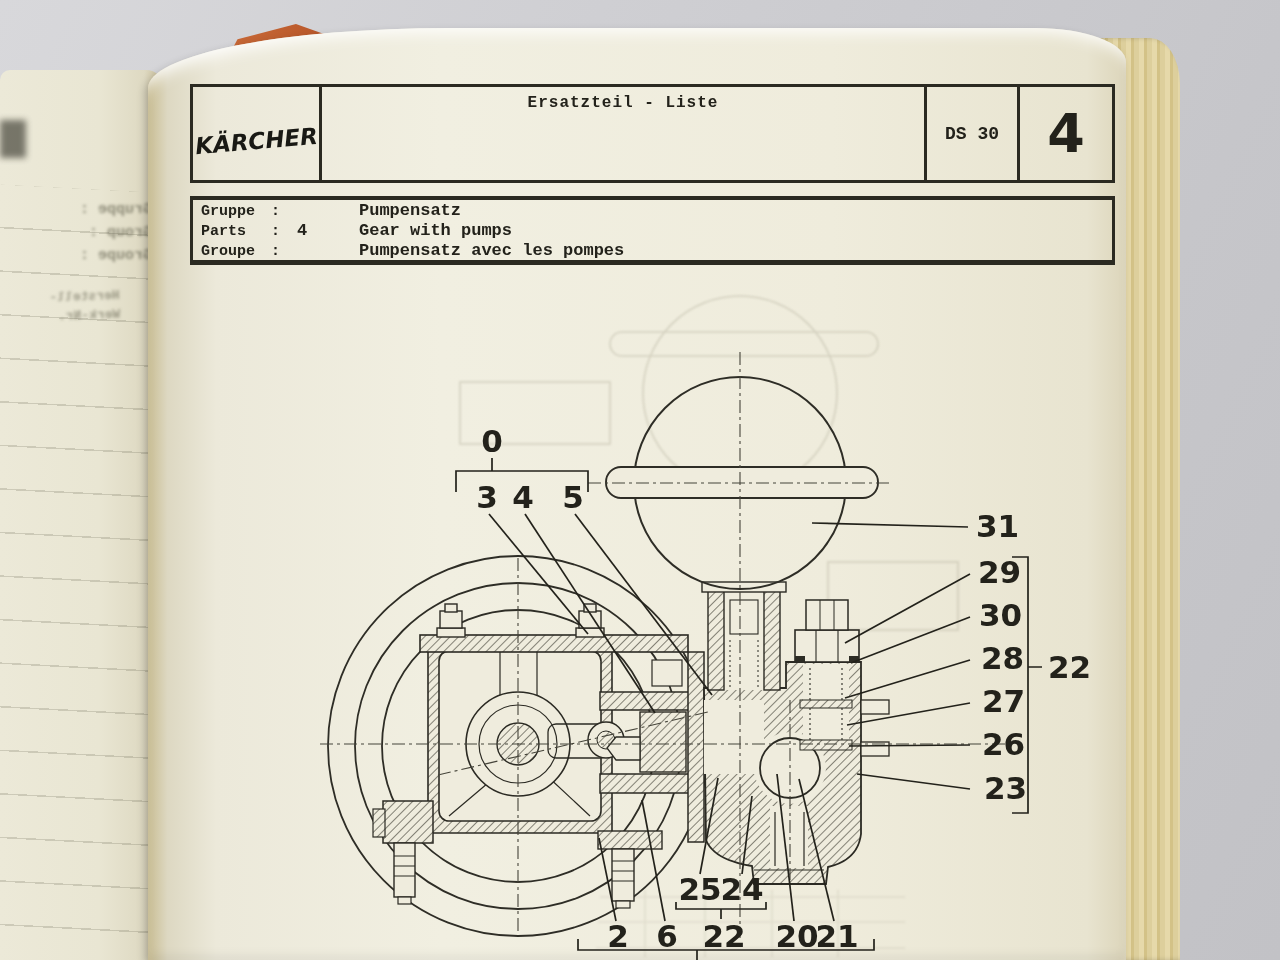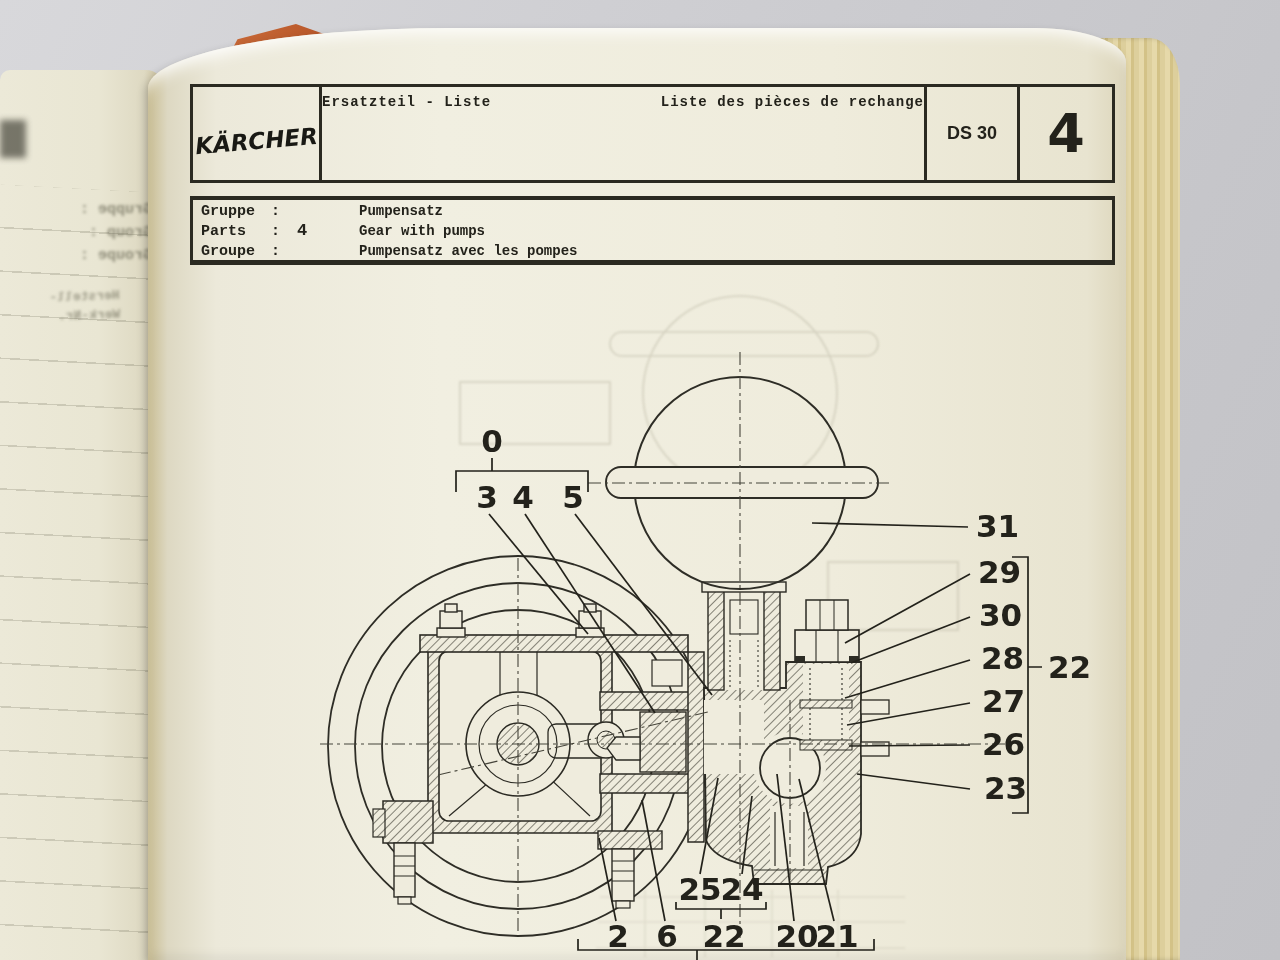--- a/index.html
+++ b/index.html
@@ -34,36 +34,36 @@
     background:linear-gradient(90deg,#c9bd92 0%,#ddd8c2 2%,#ece9da 7%,#f1efe1 30%,#efecdc 70%,#e8e4d0 96%,#dcd5ba 100%);
     border-radius:300px 90px 0 0 / 60px 34px 0 0;
     box-shadow:inset 0 14px 16px -10px rgba(255,255,255,.95), inset 0 -6px 10px rgba(0,0,0,.05), -3px 4px 8px rgba(0,0,0,.22);}
   
   .header-table{position:absolute;left:190px;top:84px;width:925px;height:99px;
     box-sizing:border-box;border:3px solid #2b2a21;display:flex;color:#23221b;}
   .cell-logo{width:126px;border-right:3px solid #2b2a21;position:relative;}
   .brand{position:absolute;left:2px;bottom:26px;font-family:"DejaVu Sans",sans-serif;
     font-weight:800;font-style:italic;font-size:23px;letter-spacing:0px;color:#191914;
     transform:rotate(-5deg);}
-  .cell-title{flex:1;display:flex;flex-direction:row;justify-content:space-between;
+  .cell-title{flex:1;display:flex;flex-direction:column;justify-content:space-between;
     padding:7px 0 9px 0;text-align:center;
-    font-family:"Liberation Mono",monospace;font-weight:bold;font-size:14px;letter-spacing:1px;gap:48px;}
+    font-family:"Liberation Mono",monospace;font-weight:bold;font-size:16px;letter-spacing:1px;gap:48px;}
   .cell-ds{width:90px;border-left:3px solid #2b2a21;display:flex;align-items:center;justify-content:center;
-    font-family:Liberation Sans, sans-serif;font-weight:bold;font-size:18px;}
+    font-family:Liberation Mono, monospace;font-weight:bold;font-size:18px;}
   .cell-num{width:92px;border-left:3px solid #2b2a21;display:flex;align-items:center;justify-content:center;
     font-family:"DejaVu Sans",sans-serif;font-weight:700;font-size:54px;}
   
   .group-box{position:absolute;left:190px;top:196px;width:925px;height:69px;box-sizing:border-box;
     border:3px solid #2b2a21;border-top-width:4px;border-bottom-width:5px;color:#23221b;
     font-family:"Liberation Mono",monospace;font-weight:bold;}
   .gb-labels{position:absolute;left:8px;top:2px;font-size:15px;line-height:20px;}
   .gb-labels .colon{display:inline-block;margin-left:14px;}
   .gb-label{display:inline-block;width:56px;}
   .gb-value{position:absolute;left:104px;top:21px;font-size:17px;}
-  .gb-desc{position:absolute;left:166px;top:1px;font-size:14px;line-height:20px;}
+  .gb-desc{position:absolute;left:166px;top:1px;font-size:17px;line-height:20px;}
   
   .drawing{position:absolute;left:190px;top:265px;}
   .co{font-family:"DejaVu Sans",sans-serif;font-weight:700;font-size:31px;fill:#23221b;}
 </style>
 </head>
 <body>
 
 <div class="photo">
 
   <div class="left-page">
@@ -85,21 +85,20 @@
   <div class="page-edges"></div>
 
   <div class="right-page"></div>
 
   <div class="header-table">
     <div class="cell-logo">
       <span class="brand">KÄRCHER</span>
     </div>
     <div class="cell-title">
       <div>Ersatzteil - Liste</div>
-      <div>Liste des pièces de rechange</div>
     </div>
     <div class="cell-ds">DS 30</div>
     <div class="cell-num">4</div>
   </div>
 
   <div class="group-box">
     <div class="gb-labels">
       <div><span class="gb-label">Gruppe</span><span class="colon">:</span></div>
       <div><span class="gb-label">Parts</span><span class="colon">:</span></div>
       <div><span class="gb-label">Groupe</span><span class="colon">:</span></div>

